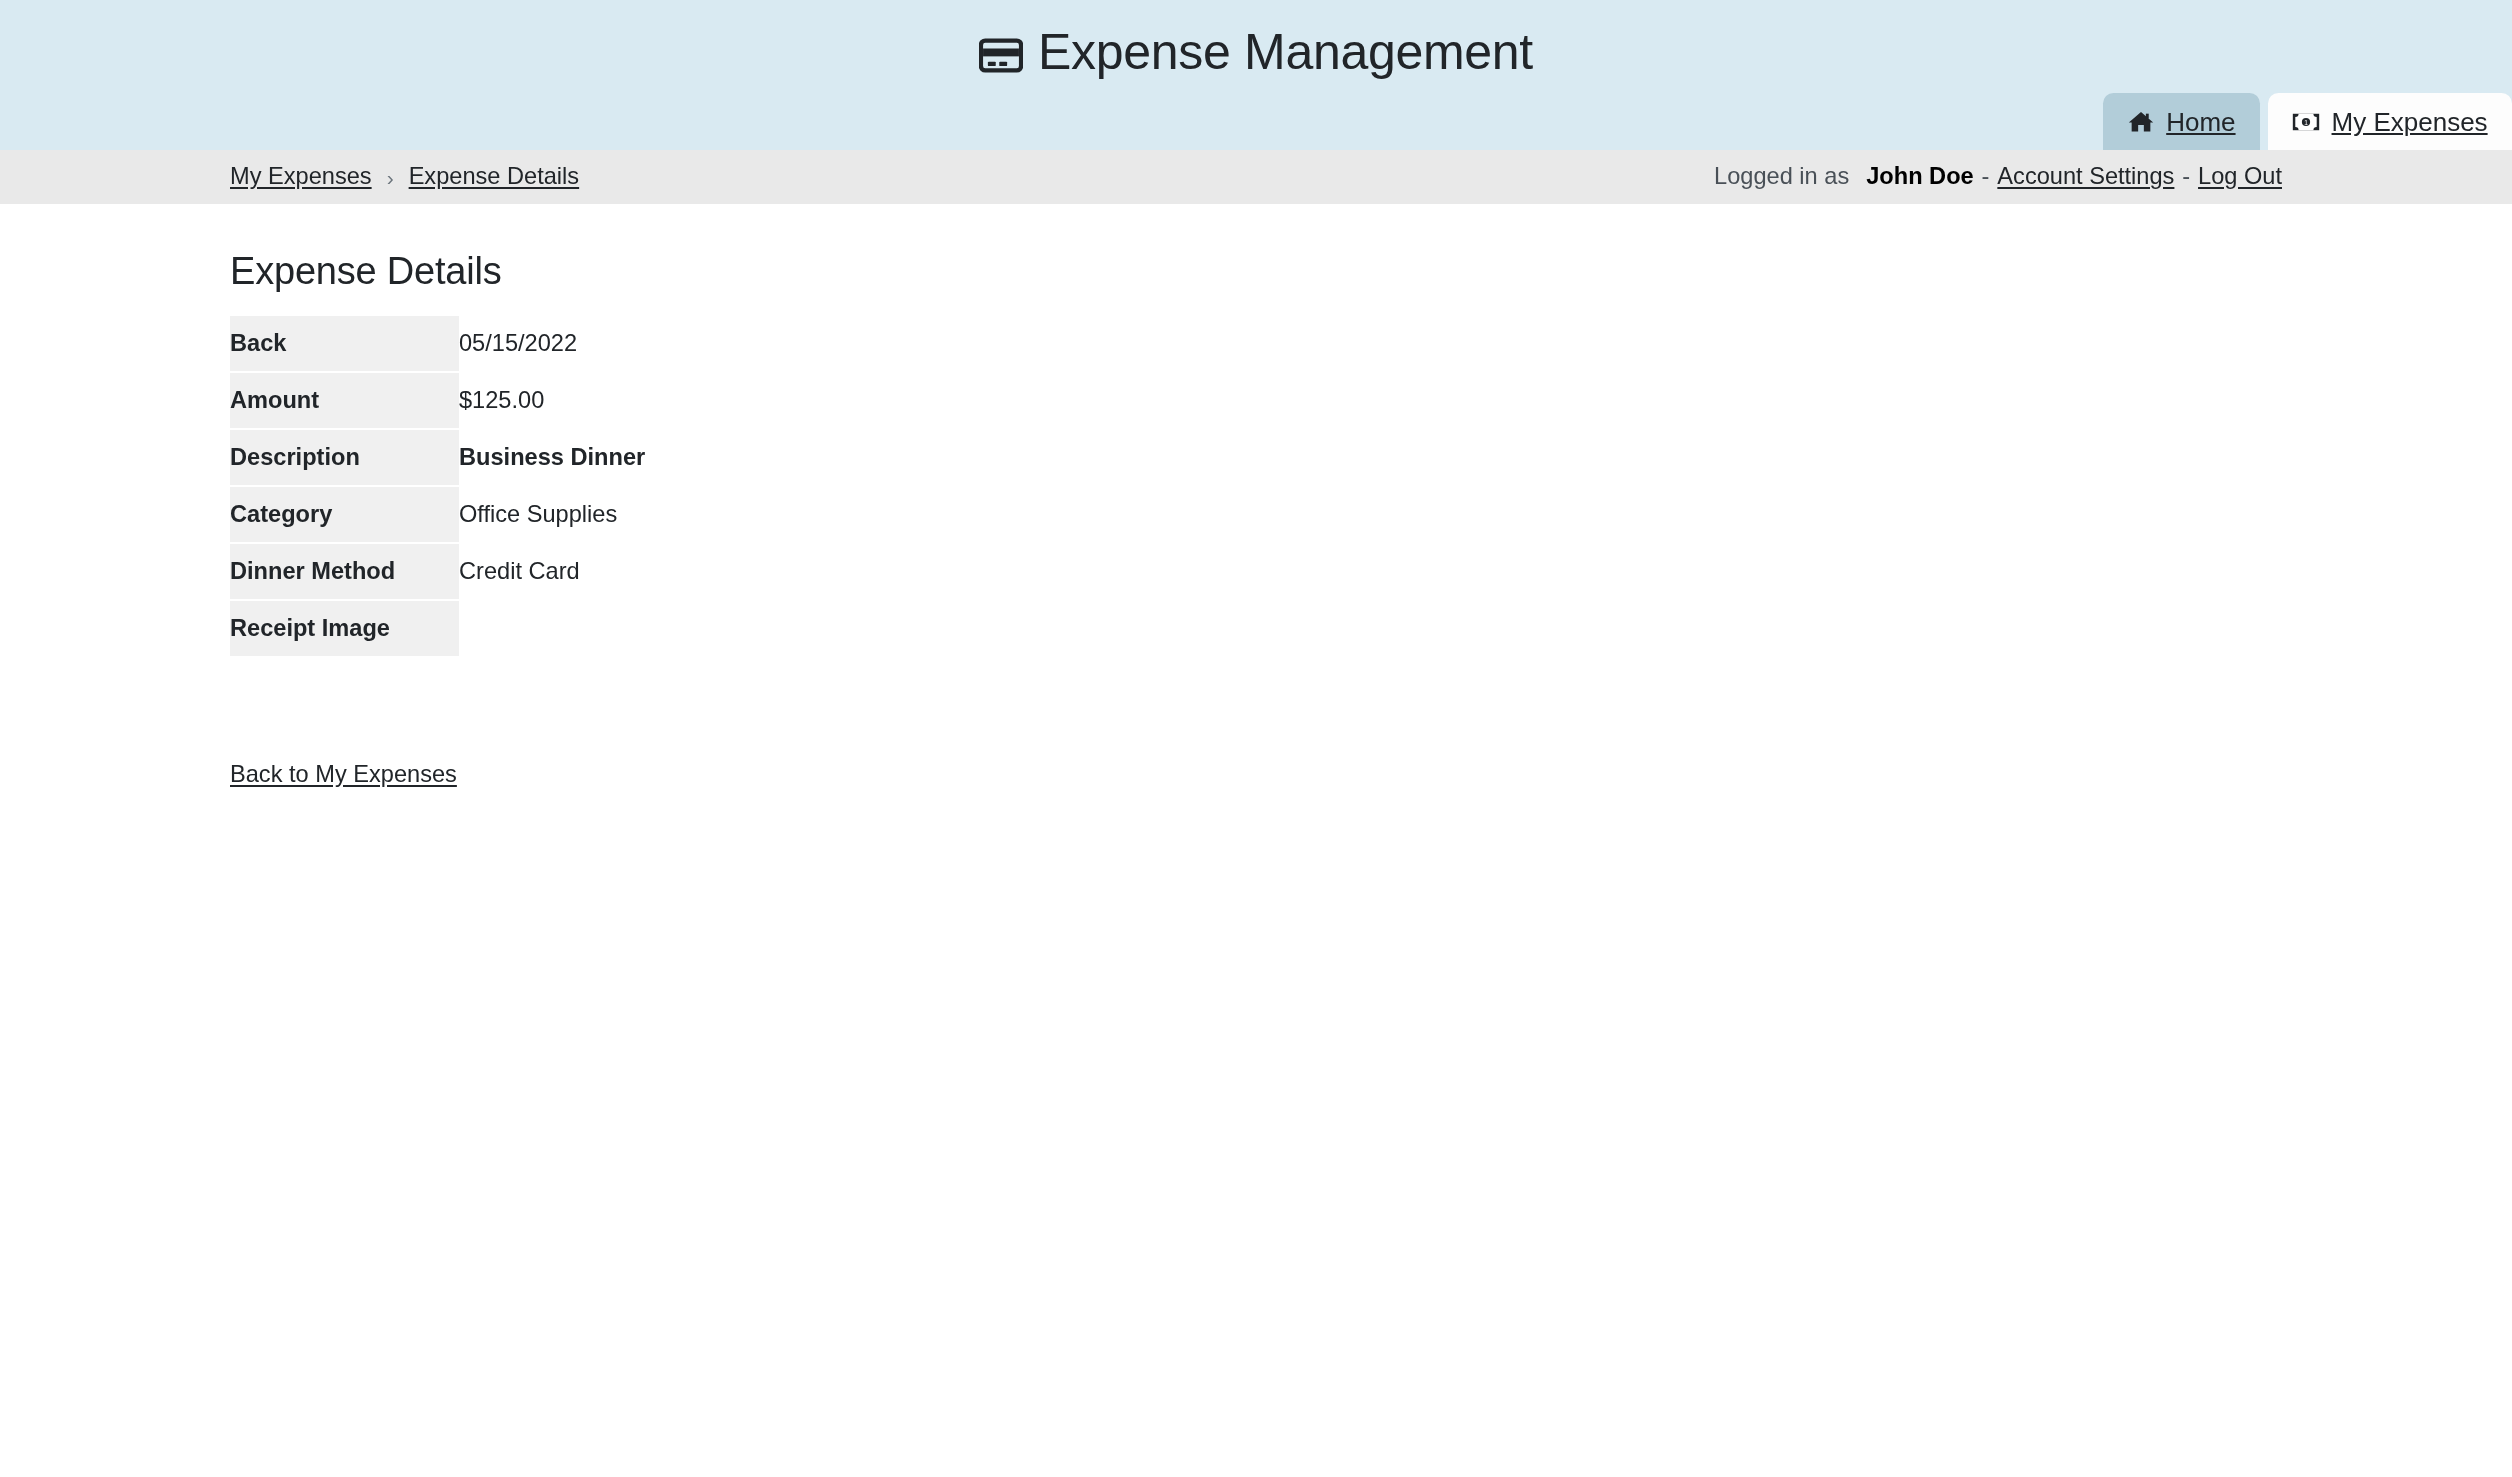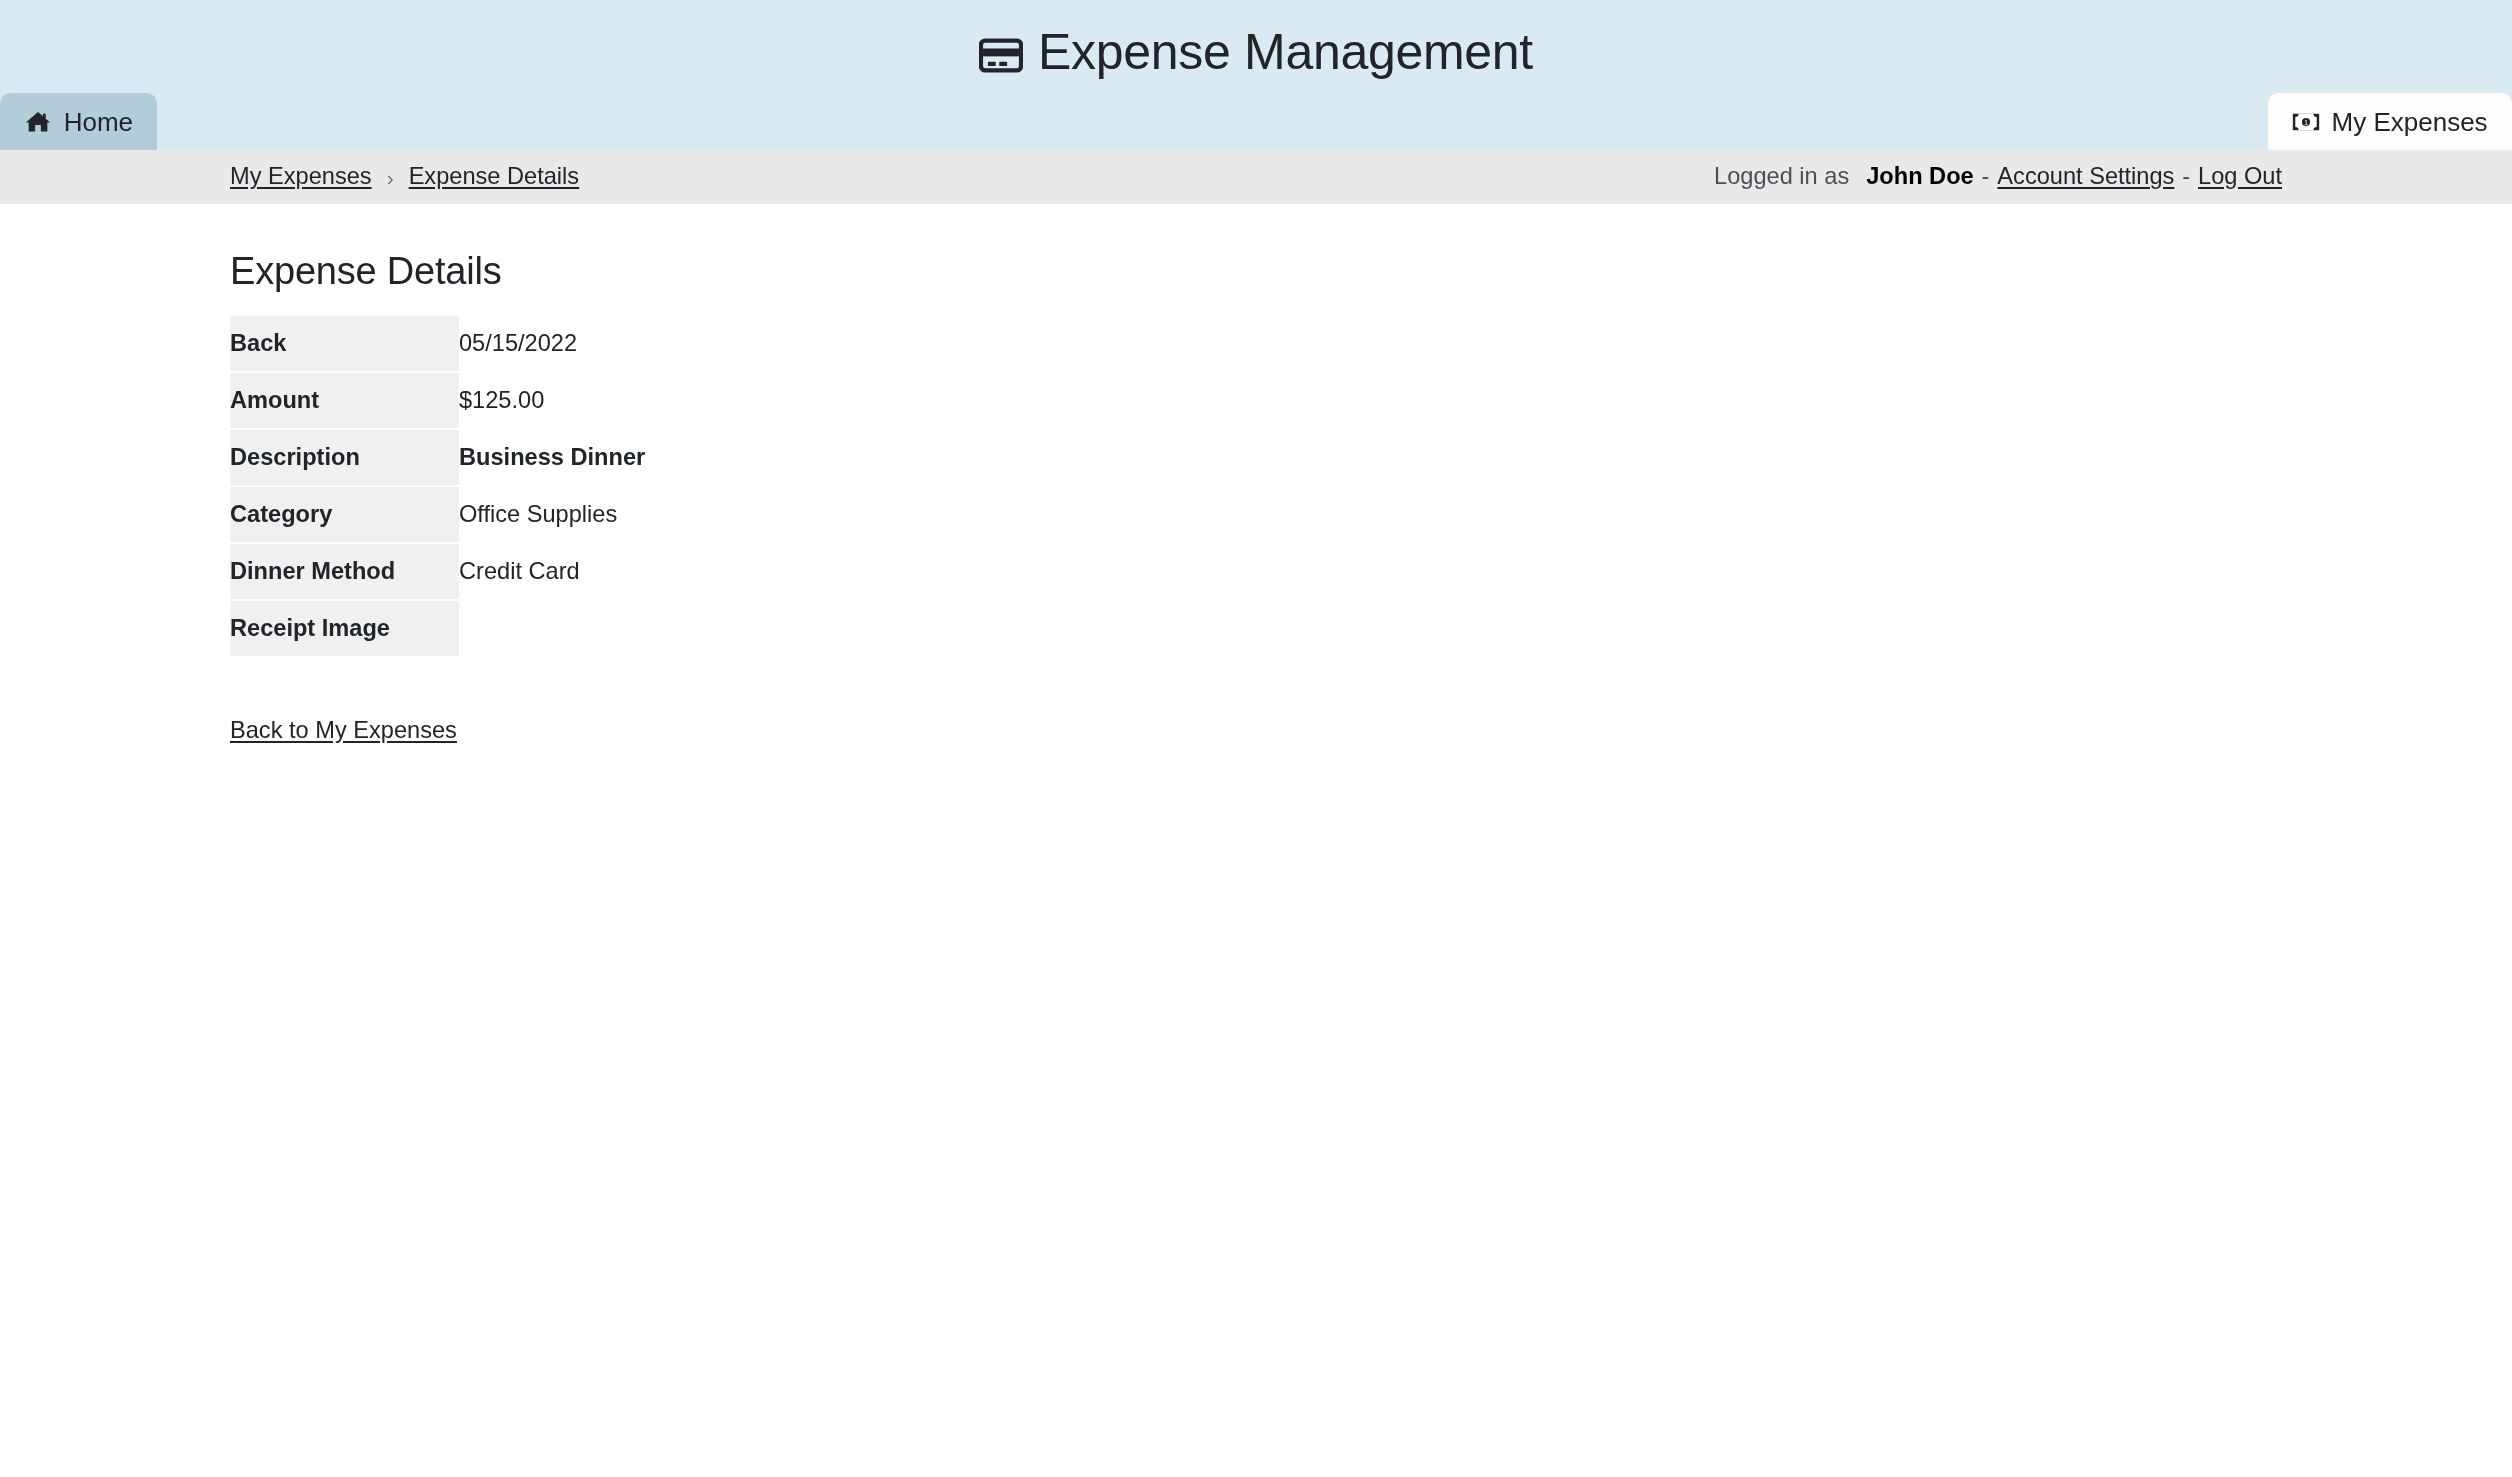--- a/index.html
+++ b/index.html
@@ -47,23 +47,24 @@
   }
   .card-icon svg { display: block; }
 
   
   .tabs {
     position: absolute;
     bottom: 0;
     left: 0;
     right: 0;
     display: flex;
-    justify-content: space-between;
+    justify-content: flex-end;
     gap: 7.9px;
     align-items: flex-end;
+    text-decoration: underline;
   }
   .tab {
     height: 57px;
     padding: 0 24.4px;
     display: flex;
     align-items: center;
     gap: 11.3px;
     border-radius: 10.5px 10.5px 0 0;
     font-size: 26px;
     line-height: 1;
@@ -190,20 +191,21 @@
     padding-top: 58px;
   }
   .back-link {
     font-size: 23.6px;
     color: #212529;
     text-decoration: underline;
     text-underline-offset: 2.6px;
     cursor: pointer;
     display: inline-block;
     line-height: 1.2;
+    margin-top: 44px;
   }
 </style>
 </head>
 <body>
 
 <div class="masthead">
 
   <h1 class="app-title">
     <span class="card-icon">
       <svg viewBox="0 0 50 40" width="44" height="35" aria-hidden="true">

